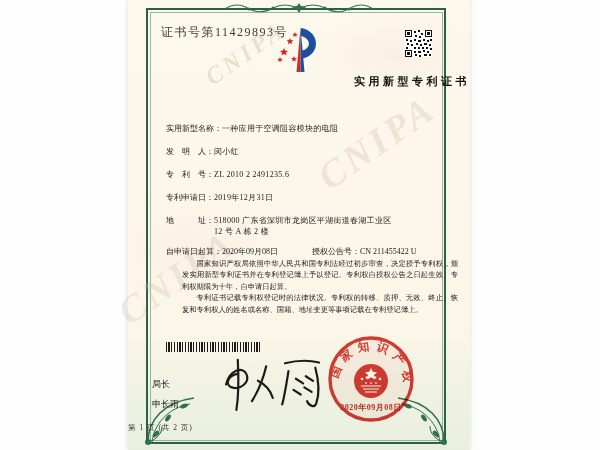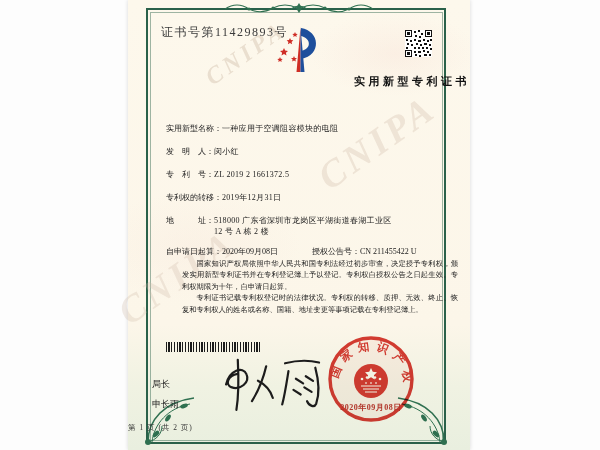--- a/index.html
+++ b/index.html
@@ -200,24 +200,24 @@
       <div class="frow">
         <span class="flabel">实用新型名称：</span>
         <span class="fvalue">一种应用于空调阻容模块的电阻</span>
       </div>
       <div class="frow">
         <span class="flabel">发　明　人：</span>
         <span class="fvalue">闵小红</span>
       </div>
       <div class="frow">
         <span class="flabel">专　利　号：</span>
-        <span class="fvalue">ZL 2019 2 1661372.5</span>
-      </div>
-      <div class="frow">
-        <span class="flabel">专利权的转移：</span>
+        <span class="fvalue">ZL 2010 2 2491235.6</span>
+      </div>
+      <div class="frow">
+        <span class="flabel">专利申请日：</span>
         <span class="fvalue">2019年12月31日</span>
       </div>
       <div class="frow" style="margin-bottom:10px">
         <span class="flabel">地　　　址：</span>
         <span class="fvalue" style="max-width:188px">518000 广东省深圳市龙岗区平湖街道春湖工业区 12 号 A 栋 2 楼</span>
       </div>
       <div class="frow grant-row">
         <span class="grant-a"><span>自申请日起算：</span><span>2020年09月08日</span></span>
         <span class="grant-b"><span>授权公告号：</span><span>CN 211455422 U</span></span>
       </div>

